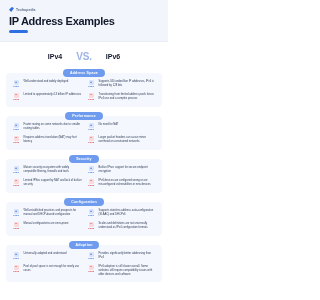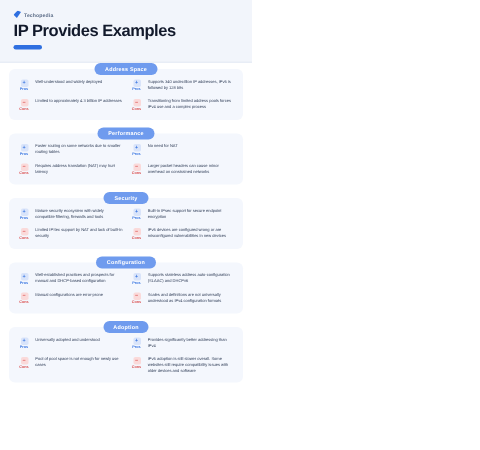--- a/index.html
+++ b/index.html
@@ -87,24 +87,29 @@
 </head>
 <body>
 
 <div class="page">
 
   <div class="header">
     <div class="logo-row">
       <span class="logo-mark"></span>
       <span class="logo-text">Techopedia</span>
     </div>
-    <div class="title">IP Provides Examples</div>
+    <div class="title">IP Address Examples</div>
     <div class="title-underline"></div>
   </div>
 
+  <div class="vs-row">
+    <span class="vs-side">IPv4</span>
+    <span class="vs-mid">VS.</span>
+    <span class="vs-side">IPv6</span>
+  </div>
 
   <div class="sections">
       <div class="section">
         <div class="badge-wrap">
           <span class="badge">Address Space</span>
         </div>
         <div class="card">
           <div class="row">
             <div class="col">
               <div class="marker pros">

